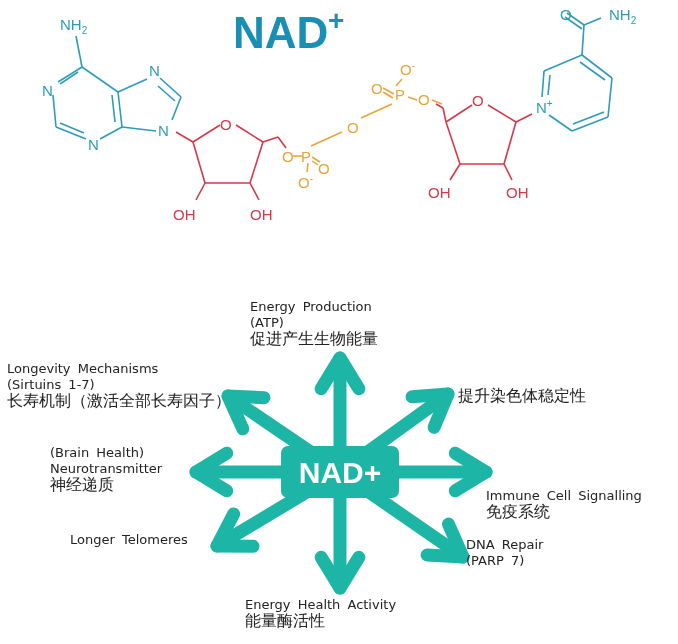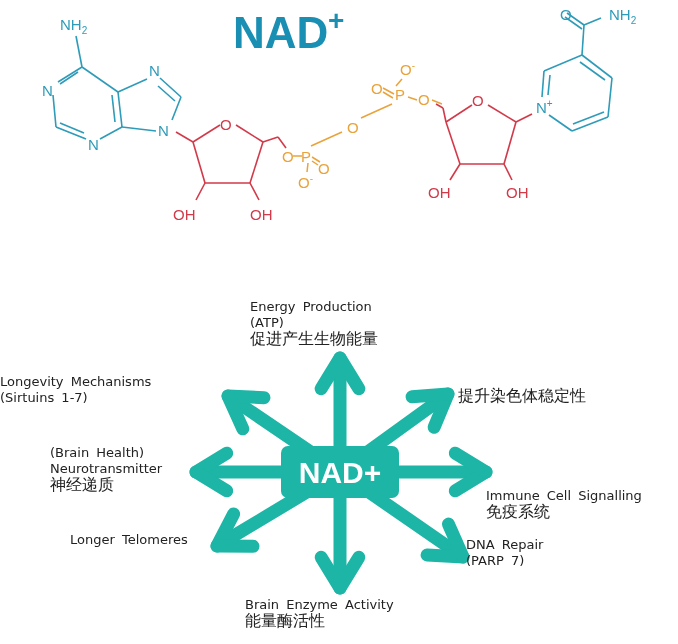--- a/index.html
+++ b/index.html
@@ -192,27 +192,28 @@
 </div>
 <div class="label" style="left:486px; top:464px; width:186px;margin-top:24px;">
   <span class="en">Immune  Cell  Signalling</span>
   <span class="zh">免疫系统</span>
 </div>
 <div class="label" style="left:466px; top:537px; width:100px;">
   <span class="en">DNA  Repair</span>
   <span class="en">(PARP 7)</span>
 </div>
 <div class="label" style="left:245px; top:597px; width:190px;">
-  <span class="en">Brain Enzyme Activity</span>
+  <span class="en">Energy Health Activity</span>
   <span class="zh">能量酶活性</span>
 </div>
 <div class="label" style="left:70px; top:532px; width:150px;">
   <span class="en">Longer  Telomeres</span>
 </div>
 <div class="label" style="left:50px; top:445px; width:140px;">
   <span class="en">(Brain  Health)</span>
   <span class="en">Neurotransmitter</span>
   <span class="zh">神经递质</span>
 </div>
-<div class="label" style="left:0px; top:374px; width:214px;">
+<div class="label" style="left:0px; top:361px; width:214px;padding-left:7px;">
   <span class="en">Longevity  Mechanisms</span>
   <span class="en">(Sirtuins 1-7)</span>
+  <span class="zh">长寿机制（激活全部长寿因子）</span>
 </div>
 
 </body></html>

